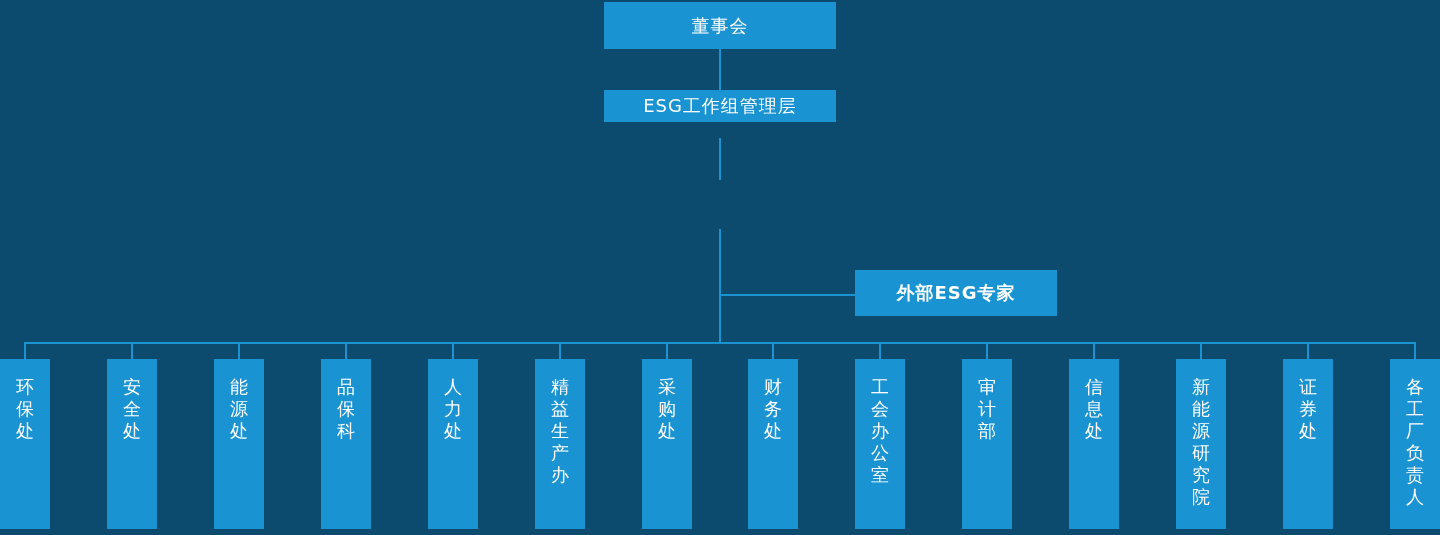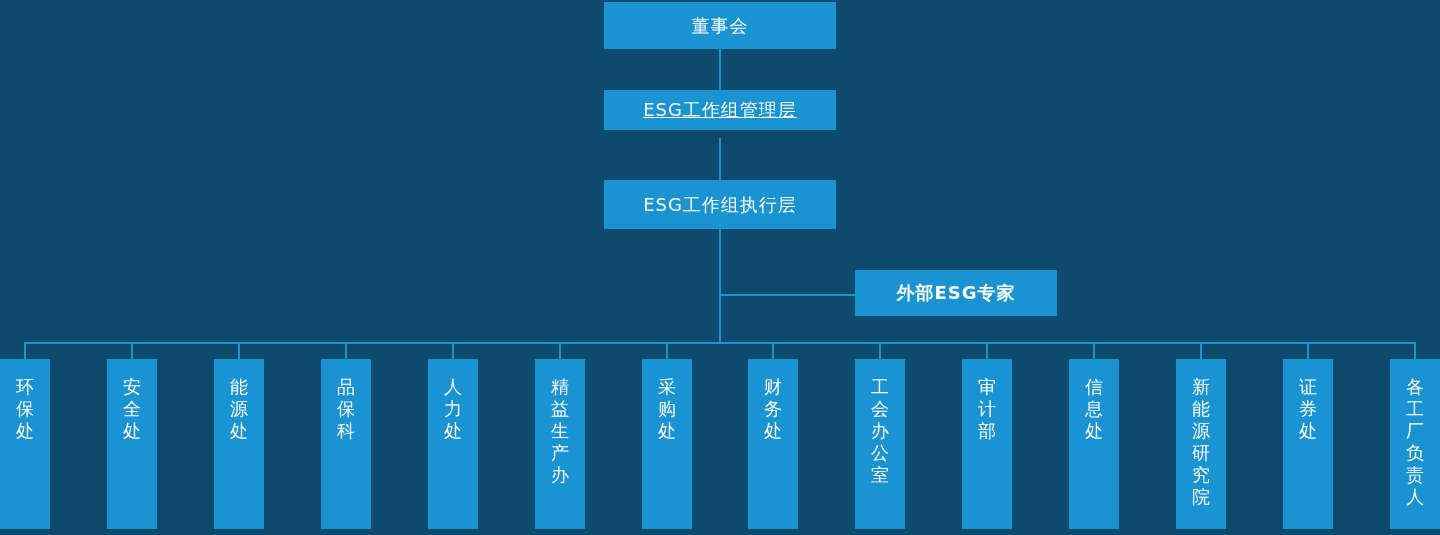--- a/index.html
+++ b/index.html
@@ -44,23 +44,22 @@
   .vline { width: 2px; }
   .hline { height: 2px; }
 </style>
 </head>
 <body>
 
 <div class="stage">
 
   <div class="node top-node" style="top:2px;height:47px;">董事会</div>
 
-  <div class="node top-node" style="top:90px;height:40px;text-decoration:underline;">ESG工作组管理层</div>
+  <div class="node top-node" style="top:90px;height:32px;">ESG工作组管理层</div>
 
-  <div class="node top-node" style="top:180px;height:49px;">ESG工作组执行层</div>
 
   <div class="node expert-node">外部ESG专家</div>
 
   <div class="line vline" style="left:719px;top:49px;height:41px;"></div>
   <div class="line vline" style="left:719px;top:138px;height:42px;"></div>
   <div class="line vline" style="left:719px;top:229px;height:114px;"></div>
   <div class="line hline" style="left:720px;top:294px;width:184px;"></div>
   <div class="line hline" style="left:24px;top:342px;width:1392px;"></div>
 
   <div class="line vline" style="left:24px;top:344px;height:15px;"></div>

